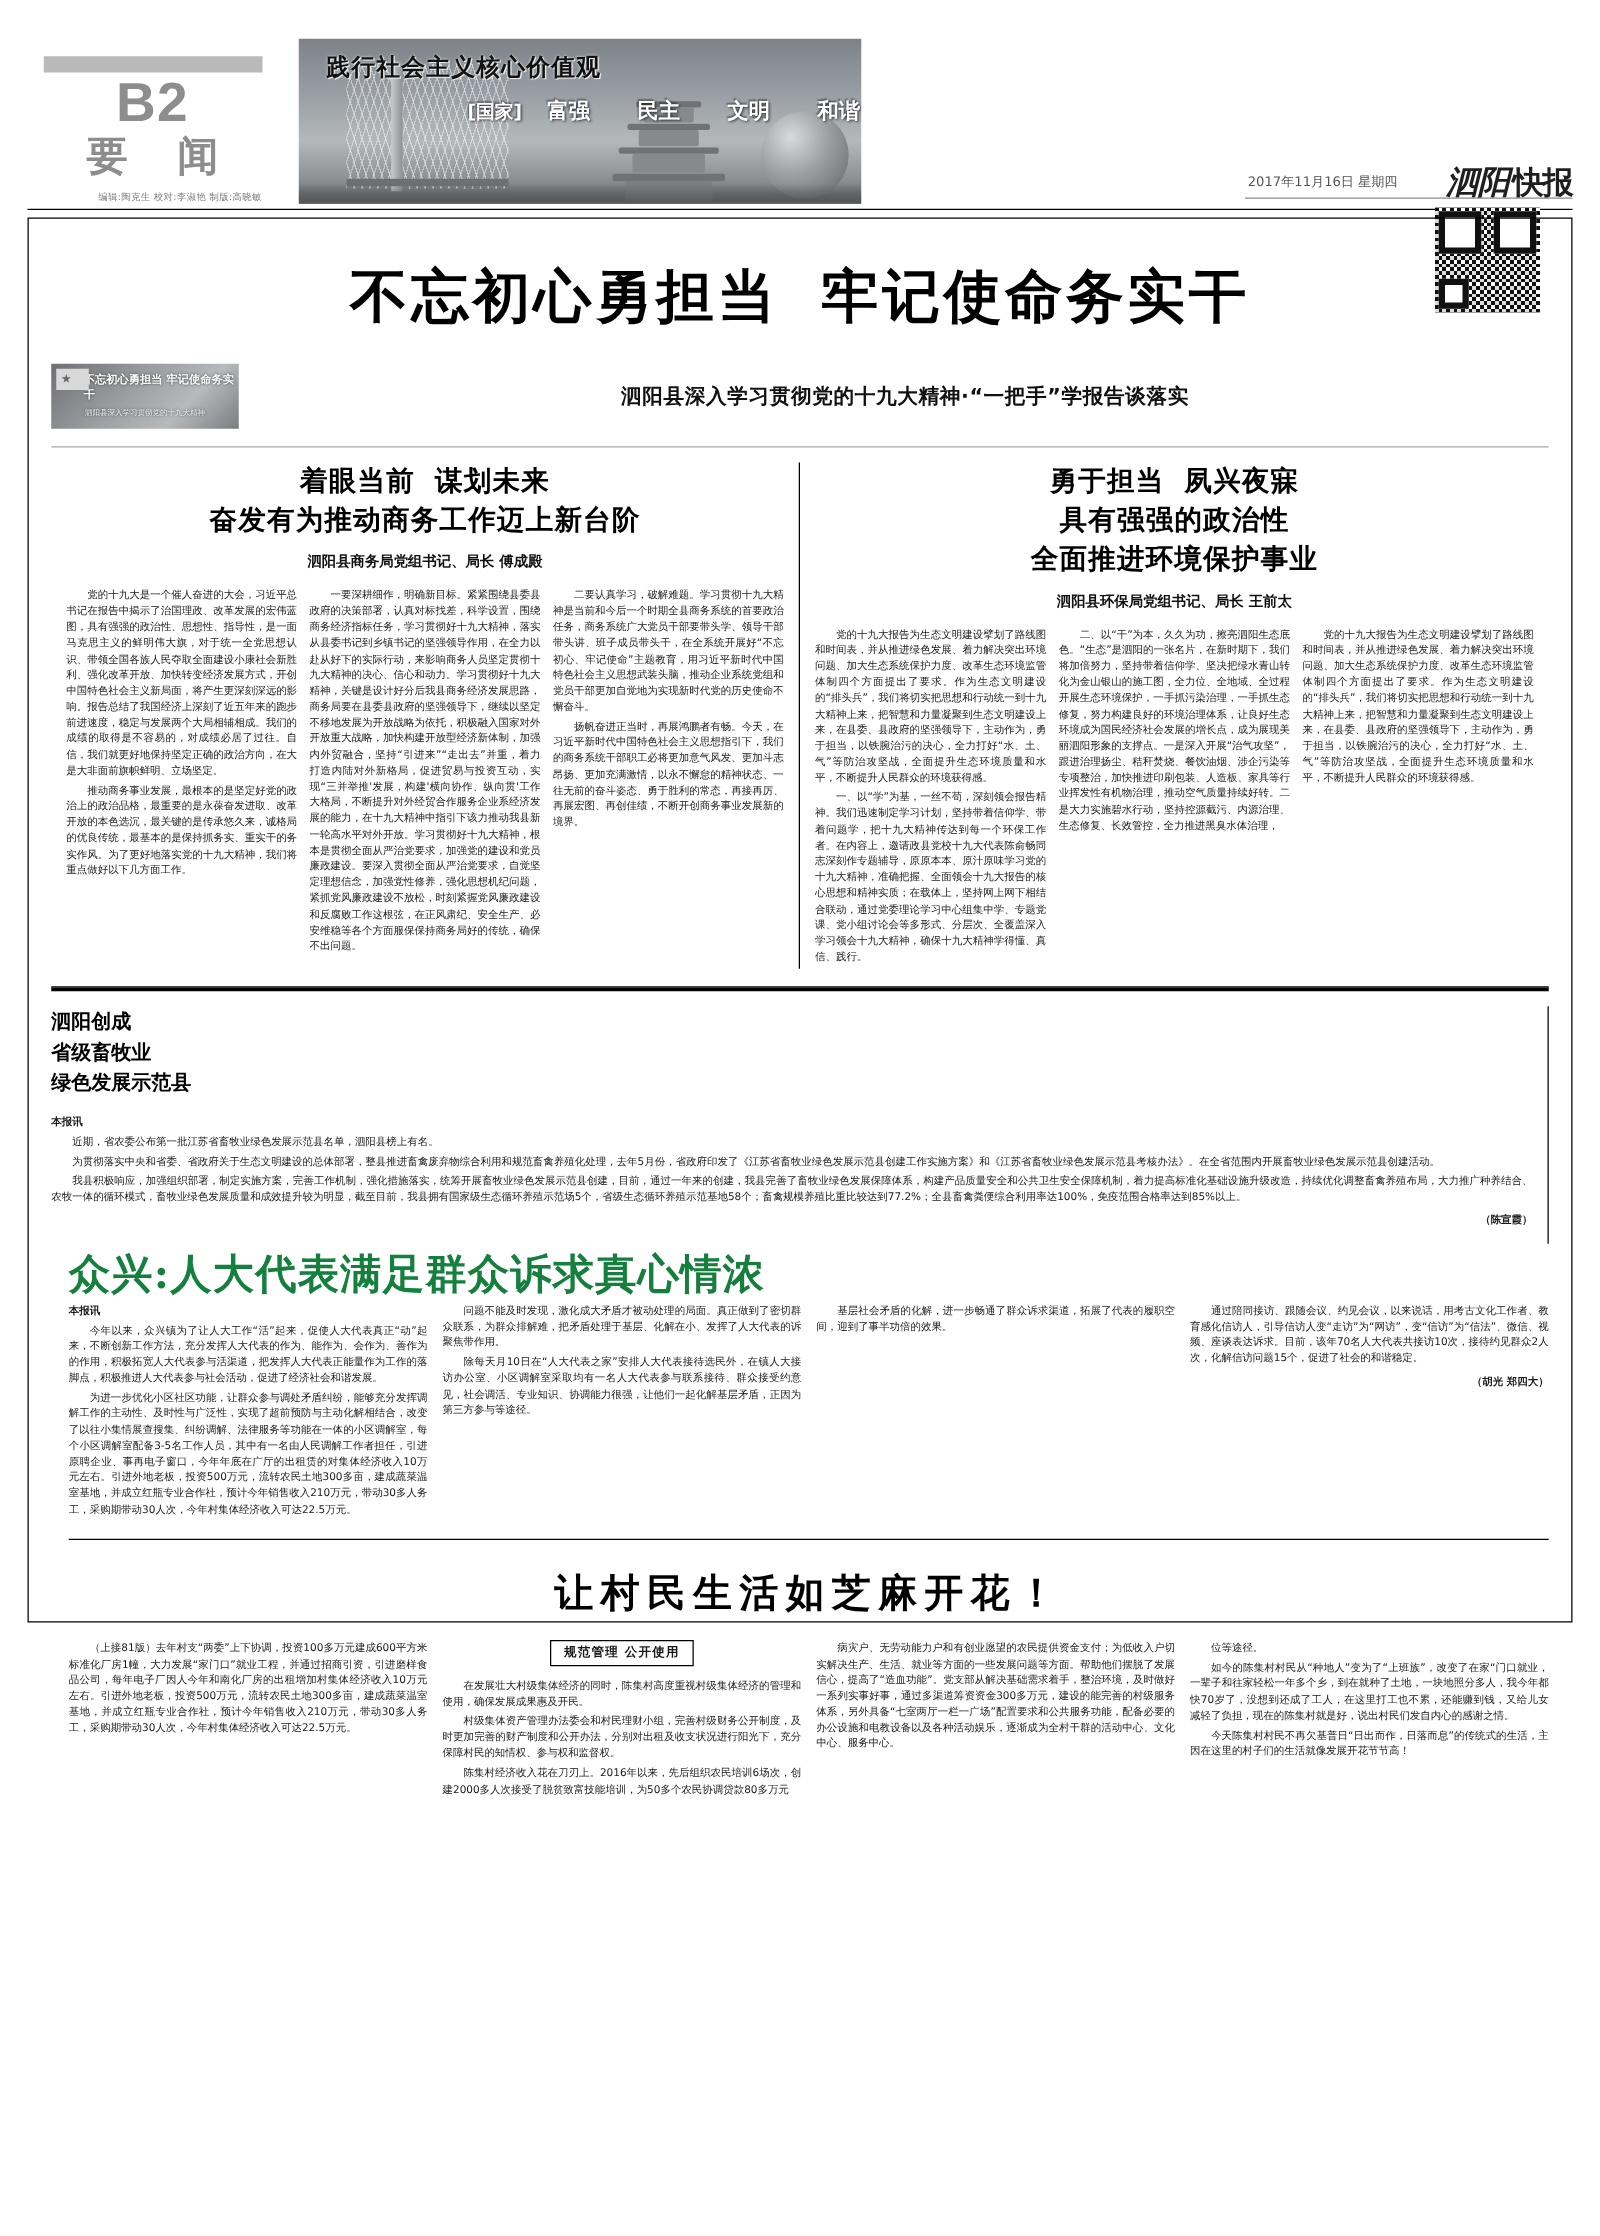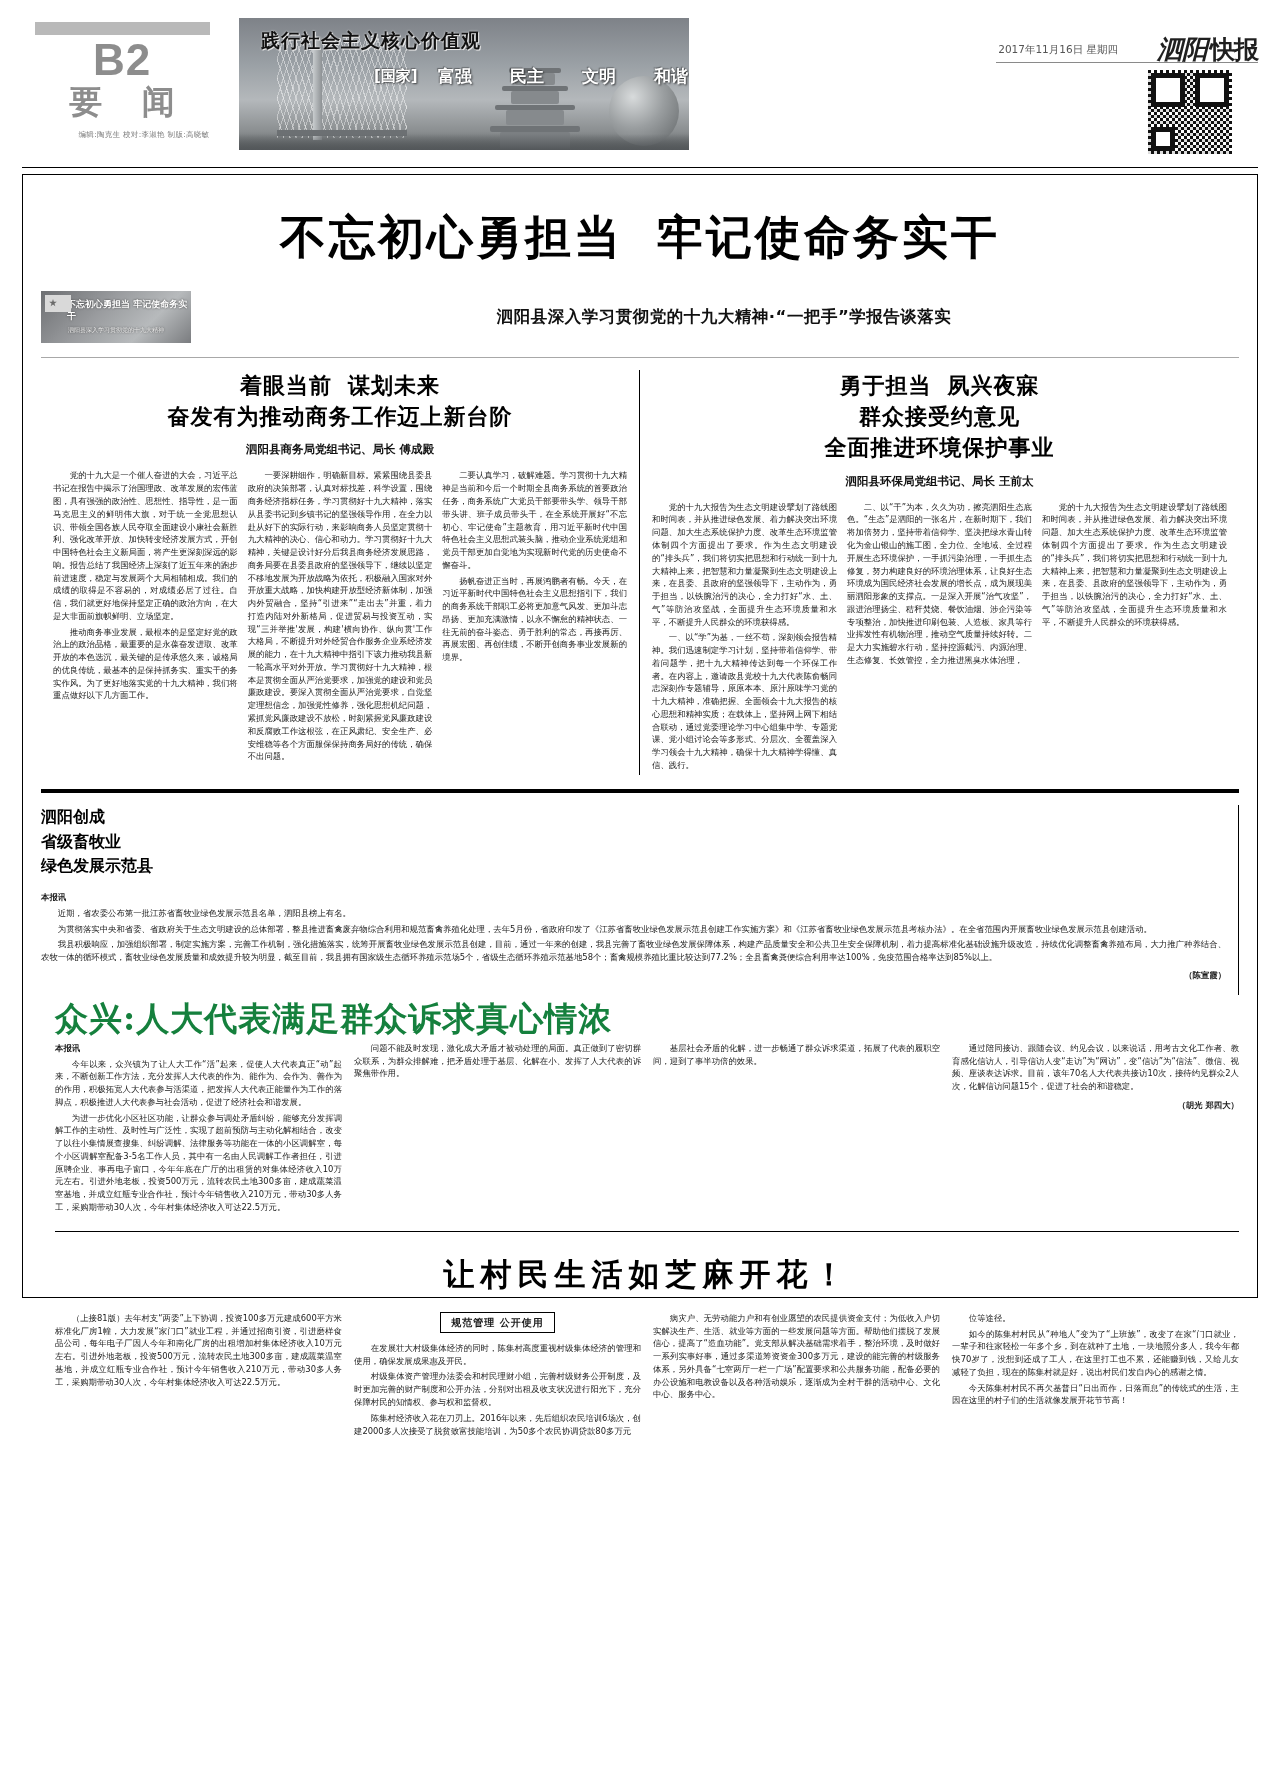--- a/index.html
+++ b/index.html
@@ -14,21 +14,21 @@
   .page {
     position: relative;
     width: 1280px;
     height: 1789px;
     padding: 18px 22px;
   }
 
   
   .masthead {
     display: flex;
-    align-items: flex-start;
+    align-items: flex-end;
     height: 150px;
     border-bottom: 1px solid #000;
     padding-bottom: 4px;
   }
   .folio {
     width: 200px;
     flex: 0 0 200px;
     display: flex;
     flex-direction: column;
     align-items: center;
@@ -571,21 +571,21 @@
             <p>扬帆奋进正当时，再展鸿鹏者有畅。今天，在习近平新时代中国特色社会主义思想指引下，我们的商务系统干部职工必将更加意气风发、更加斗志昂扬、更加充满激情，以永不懈怠的精神状态、一往无前的奋斗姿态、勇于胜利的常态，再接再厉、再展宏图、再创佳绩，不断开创商务事业发展新的境界。</p>
           </div>
         </div>
       </div>
 
       <div class="report-col">
         <div class="rep-head">
           <div>
             <span>勇于担当</span><span class="sp"></span><span>夙兴夜寐</span>
           </div>
-          <div>群众接受约意见</div>
+          <div>具有强强的政治性</div>
           <div>全面推进环境保护事业</div>
         </div>
         <div class="rep-byline">泗阳县环保局党组书记、局长  王前太</div>
         <div class="rep-body">
           <div class="col">
             <p>党的十九大报告为生态文明建设擘划了路线图和时间表，并从推进绿色发展、着力解决突出环境问题、加大生态系统保护力度、改革生态环境监管体制四个方面提出了要求。作为生态文明建设的“排头兵”，我们将切实把思想和行动统一到十九大精神上来，把智慧和力量凝聚到生态文明建设上来，在县委、县政府的坚强领导下，主动作为，勇于担当，以铁腕治污的决心，全力打好“水、土、气”等防治攻坚战，全面提升生态环境质量和水平，不断提升人民群众的环境获得感。</p>
             <p>一、以“学”为基，一丝不苟，深刻领会报告精神。我们迅速制定学习计划，坚持带着信仰学、带着问题学，把十九大精神传达到每一个环保工作者。在内容上，邀请政县党校十九大代表陈俞畅同志深刻作专题辅导，原原本本、原汁原味学习党的十九大精神，准确把握、全面领会十九大报告的核心思想和精神实质；在载体上，坚持网上网下相结合联动，通过党委理论学习中心组集中学、专题党课、党小组讨论会等多形式、分层次、全覆盖深入学习领会十九大精神，确保十九大精神学得懂、真信、践行。</p>
           </div>
           <div class="col">
             <p>二、以“干”为本，久久为功，擦亮泗阳生态底色。“生态”是泗阳的一张名片，在新时期下，我们将加倍努力，坚持带着信仰学、坚决把绿水青山转化为金山银山的施工图，全力位、全地域、全过程开展生态环境保护，一手抓污染治理，一手抓生态修复，努力构建良好的环境治理体系，让良好生态环境成为国民经济社会发展的增长点，成为展现美丽泗阳形象的支撑点。一是深入开展“治气攻坚”，跟进治理扬尘、秸秆焚烧、餐饮油烟、涉企污染等专项整治，加快推进印刷包装、人造板、家具等行业挥发性有机物治理，推动空气质量持续好转。二是大力实施碧水行动，坚持控源截污、内源治理、生态修复、长效管控，全力推进黑臭水体治理，</p>
@@ -617,20 +617,21 @@
       <div class="lower-main">
         <h2 class="zx-title">众兴:人大代表满足群众诉求真心情浓</h2>
         <div class="zx-body">
           <div class="col">
             <p class="lead">本报讯</p>
             <p>今年以来，众兴镇为了让人大工作“活”起来，促使人大代表真正“动”起来，不断创新工作方法，充分发挥人大代表的作为、能作为、会作为、善作为的作用，积极拓宽人大代表参与活渠道，把发挥人大代表正能量作为工作的落脚点，积极推进人大代表参与社会活动，促进了经济社会和谐发展。</p>
             <p>为进一步优化小区社区功能，让群众参与调处矛盾纠纷，能够充分发挥调解工作的主动性、及时性与广泛性，实现了超前预防与主动化解相结合，改变了以往小集情展查搜集、纠纷调解、法律服务等功能在一体的小区调解室，每个小区调解室配备3-5名工作人员，其中有一名由人民调解工作者担任，引进原聘企业、事再电子窗口，今年年底在广厅的出租赁的对集体经济收入10万元左右。引进外地老板，投资500万元，流转农民土地300多亩，建成蔬菜温室基地，并成立红瓶专业合作社，预计今年销售收入210万元，带动30多人务工，采购期带动30人次，今年村集体经济收入可达22.5万元。</p>
           </div>
           <div class="col">
             <p>问题不能及时发现，激化成大矛盾才被动处理的局面。真正做到了密切群众联系，为群众排解难，把矛盾处理于基层、化解在小、发挥了人大代表的诉聚焦带作用。</p>
+            <p>除每天月10日在“人大代表之家”安排人大代表接待选民外，在镇人大接访办公室、小区调解室采取均有一名人大代表参与联系接待、群众接受约意见，社会调活、专业知识、协调能力很强，让他们一起化解基层矛盾，正因为第三方参与等途径。</p>
           </div>
           <div class="col">
             <p>基层社会矛盾的化解，进一步畅通了群众诉求渠道，拓展了代表的履职空间，迎到了事半功倍的效果。</p>
           </div>
           <div class="col">
             <p>通过陪同接访、跟随会议、约见会议，以来说话，用考古文化工作者、教育感化信访人，引导信访人变“走访”为“网访”，变“信访”为“信法”、微信、视频、座谈表达诉求。目前，该年70名人大代表共接访10次，接待约见群众2人次，化解信访问题15个，促进了社会的和谐稳定。</p>
             <p class="zx-sign">（胡光 郑四大）</p>
           </div>
         </div>
 

